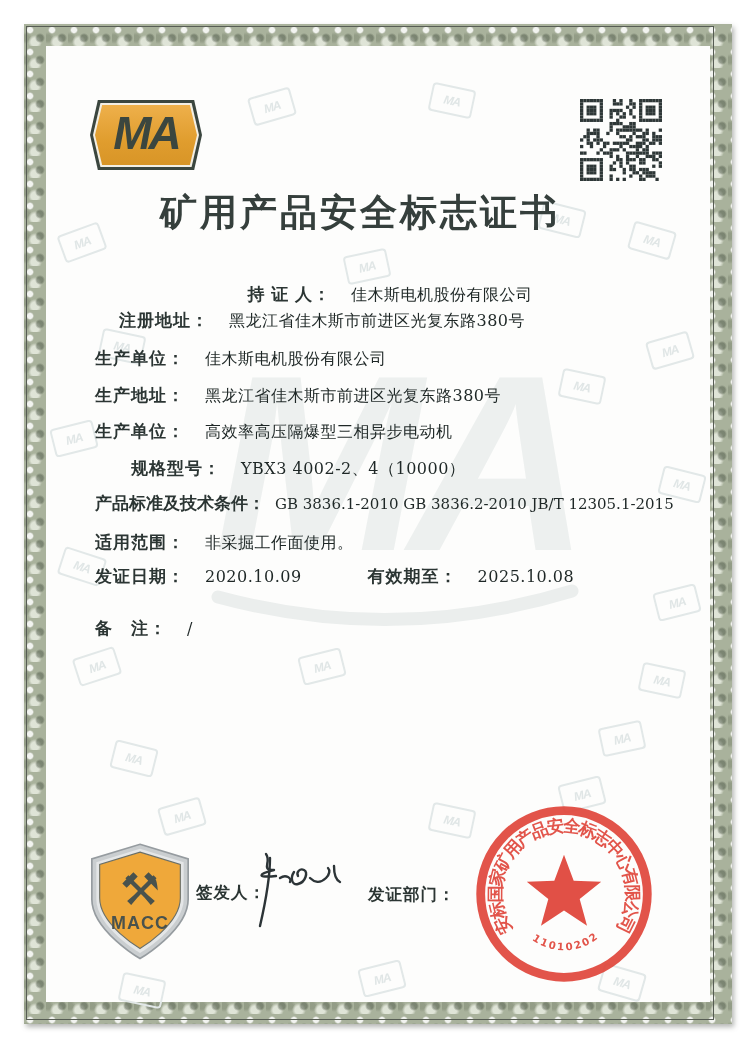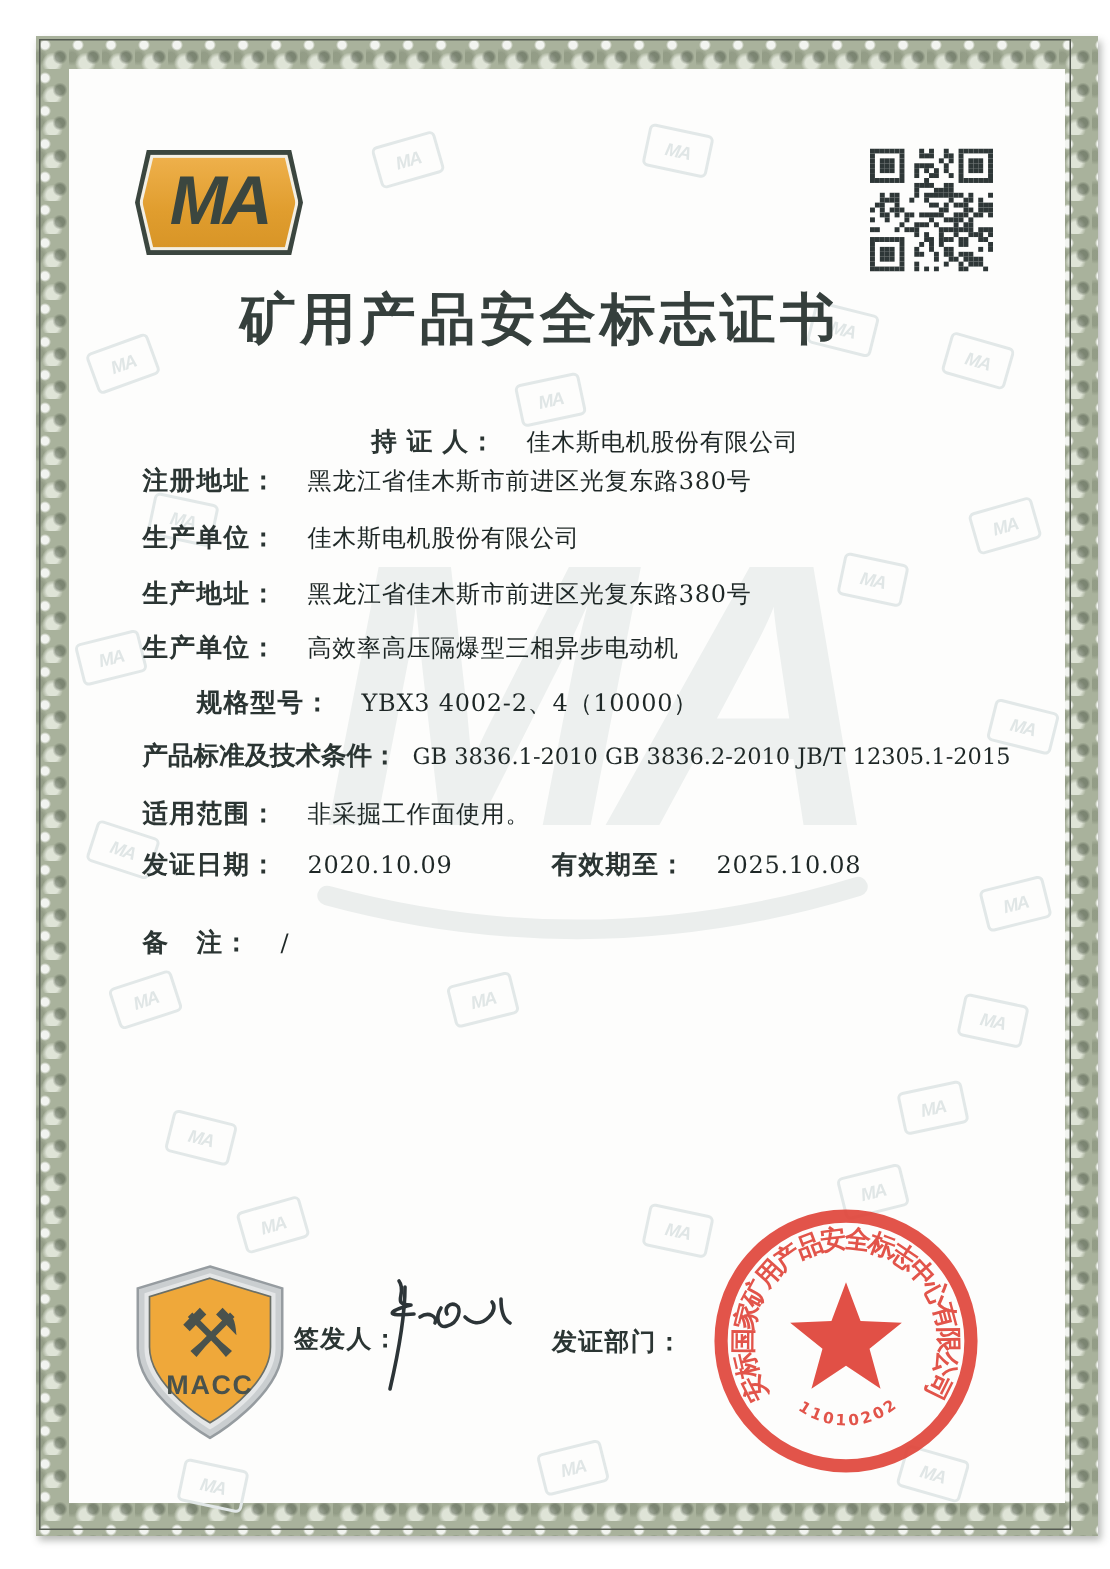--- a/index.html
+++ b/index.html
@@ -396,21 +396,21 @@
         <rect x="13" y="24" width="1" height="1" fill="#2e3737"></rect>
         <rect x="18" y="24" width="1" height="1" fill="#2e3737"></rect>
         <rect x="19" y="24" width="1" height="1" fill="#2e3737"></rect>
         <rect x="23" y="24" width="1" height="1" fill="#2e3737"></rect>
       </svg>
 
     <div class="doc-title">矿用产品安全标志证书</div>
 
     <div class="fields" id="fields">
         <div class="row" style="top: 283px; text-align: center;"><span class="field-label">持 证 人：</span><span class="field-value">佳木斯电机股份有限公司</span></div>
-        <div class="row" style="top: 309px;"><span class="field-label">注册地址：</span><span class="field-value">黑龙江省佳木斯市前进区光复东路380号</span></div>
+        <div class="row" style="top: 309px; margin-left: 24px;"><span class="field-label">注册地址：</span><span class="field-value">黑龙江省佳木斯市前进区光复东路380号</span></div>
         <div class="row" style="top: 347px;"><span class="field-label">生产单位：</span><span class="field-value">佳木斯电机股份有限公司</span></div>
         <div class="row" style="top: 384px;"><span class="field-label">生产地址：</span><span class="field-value">黑龙江省佳木斯市前进区光复东路380号</span></div>
         <div class="row" style="top: 420px;"><span class="field-label">生产单位：</span><span class="field-value">高效率高压隔爆型三相异步电动机</span></div>
         <div class="row" style="top: 457px; margin-left: 36px;"><span class="field-label">规格型号：</span><span class="field-value">YBX3 4002-2、4（10000）</span></div>
         <div class="row wide" style="top: 492px;"><span class="field-label">产品标准及技术条件：</span><span class="field-value">GB 3836.1-2010 GB 3836.2-2010 JB/T 12305.1-2015</span></div>
         <div class="row" style="top: 531px;"><span class="field-label">适用范围：</span><span class="field-value">非采掘工作面使用。</span></div>
         <div class="row" style="top: 565px;"><span class="field-label">发证日期：</span><span class="field-value">2020.10.09</span><span class="field-label pair2">有效期至：</span><span class="field-value">2025.10.08</span></div>
         <div class="row" style="top: 617px;"><span class="field-label">备　注：</span><span class="field-value">/</span></div>
       </div>
 

